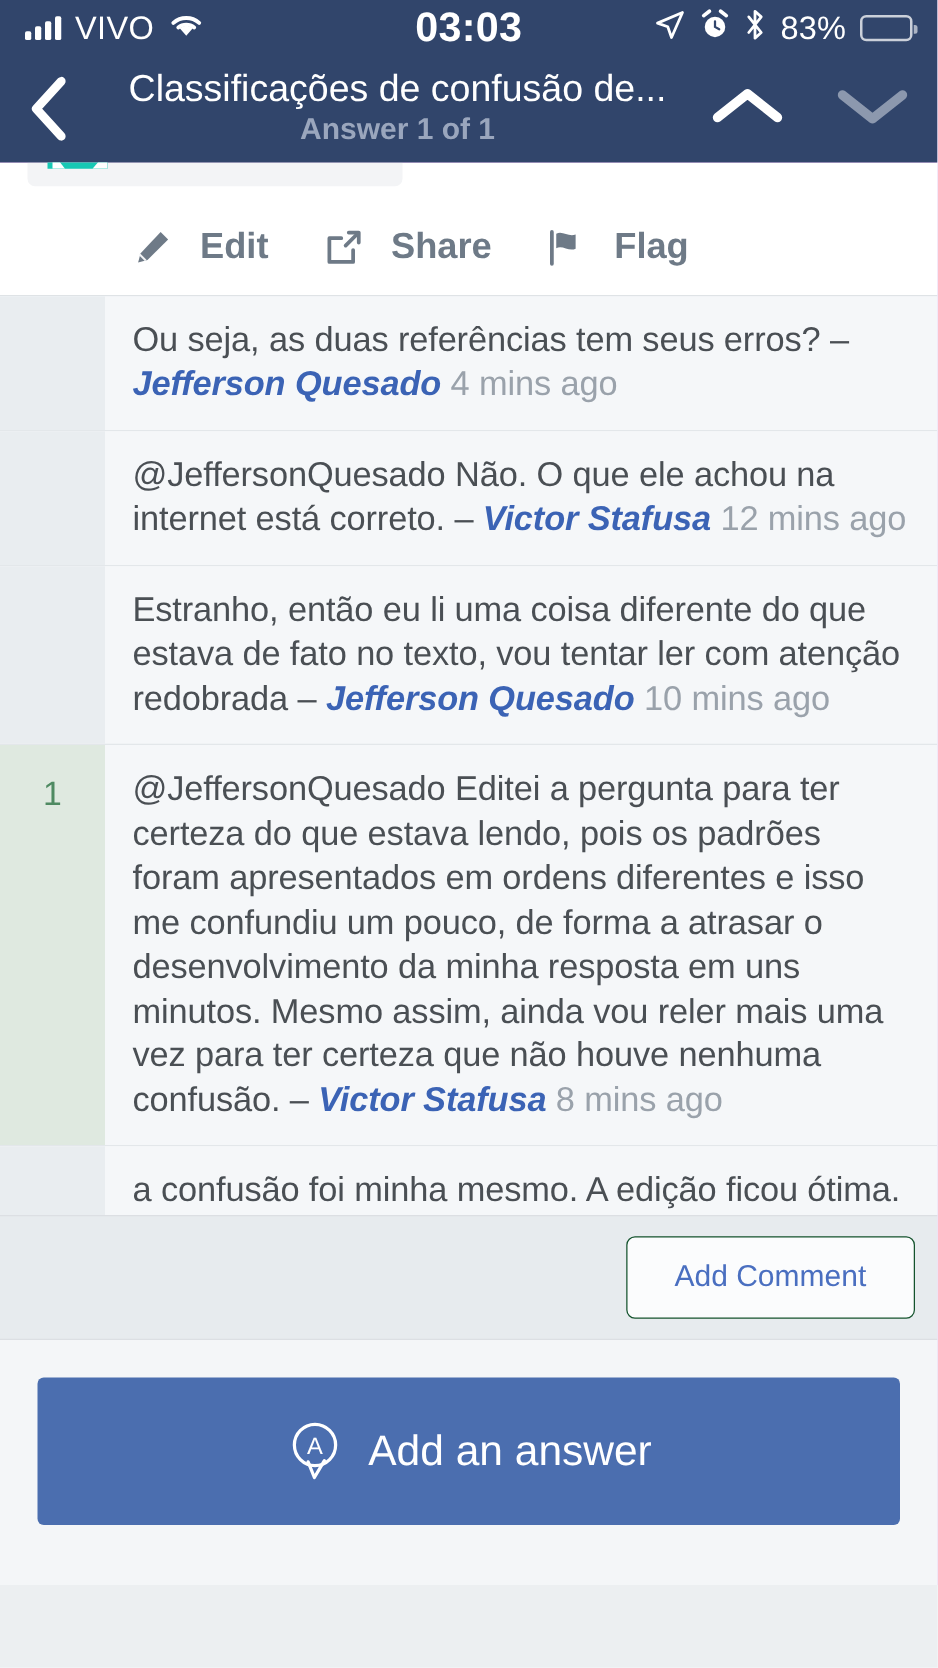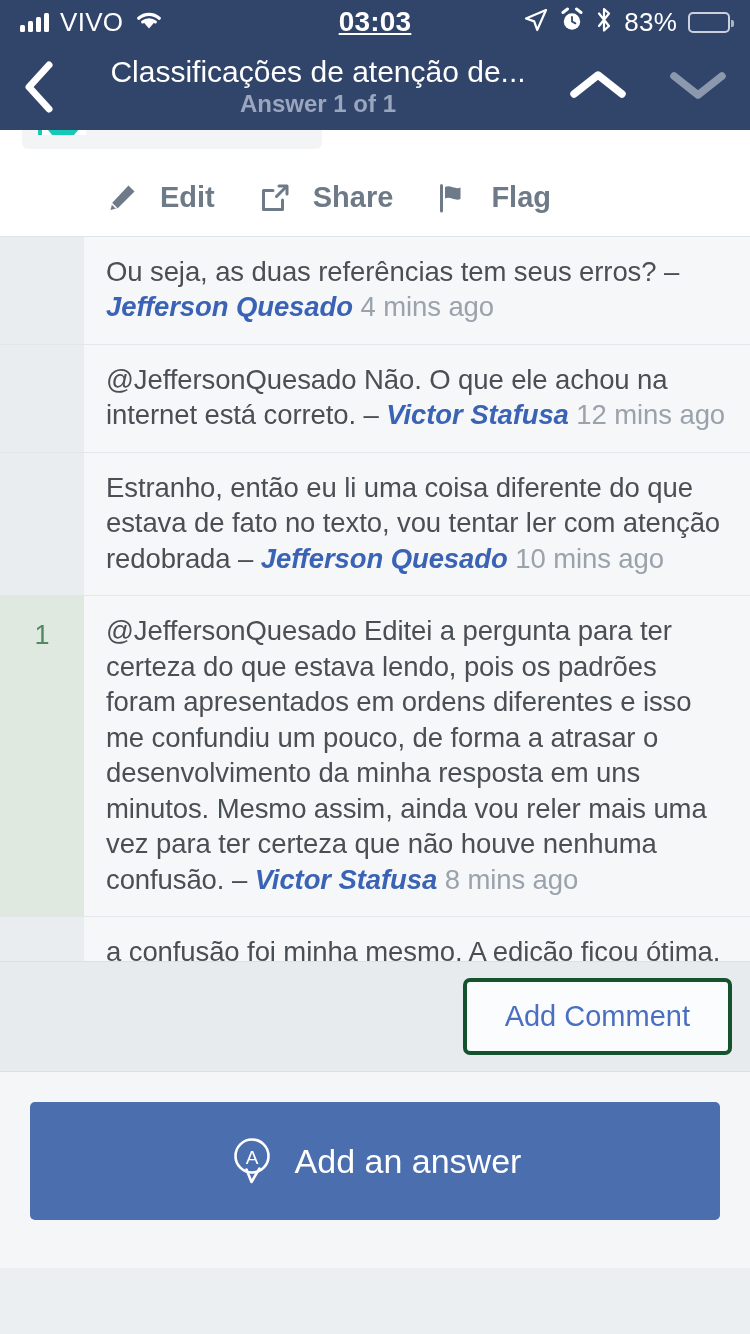--- a/index.html
+++ b/index.html
@@ -60,25 +60,24 @@
   .carrier {
     font-size: 26px;
     letter-spacing: 0.3px;
     font-weight: 400;
     line-height: 1;
   }
   .status-center {
     position: absolute;
     left: 0; right: 0;
     text-align: center;
-    font-size: 28px;
+    font-size: 33px;
     font-weight: 700;
     letter-spacing: 0.2px;
     pointer-events: none;
-    text-decoration: underline;
   }
   .status-right {
     margin-left: auto;
     display: flex;
     align-items: center;
     gap: 11px;
     position: relative;
     z-index: 2;
   }
   .battery-pct {
@@ -276,24 +275,24 @@
     background: #e7ebee;
     border-top: 1px solid #dcdfe3;
     border-bottom: 1px solid #dcdfe3;
     flex: none;
     padding: 16px 18px;
     display: flex;
     justify-content: flex-end;
   }
   .addcomment-btn {
     background: #fbfcfd;
-    border: 4px solid #14532d;
+    border: 1px solid #14532d;
     border-radius: 7px;
     color: #4a6fc0;
-    font-size: 29px;
+    font-size: 24px;
     padding: 20px 38px;
     line-height: 1;
   }
 
   
   .answer-zone {
     background: #f4f6f8;
     flex: none;
     padding: 30px 30px 48px 30px;
   }
@@ -357,21 +356,21 @@
     </div>
   </div>
 
   <div class="nav-header">
     <div class="nav-back">
       <svg width="34" height="54" viewBox="0 0 34 54">
         <path d="M27 5 L7 27 L27 49" stroke="#ffffff" stroke-width="7" fill="none" stroke-linecap="round" stroke-linejoin="round"></path>
       </svg>
     </div>
     <div class="nav-title-wrap">
-      <div class="nav-title">Classificações de atenção de...</div>
+      <div class="nav-title">Classificações de confusão de...</div>
       <div class="nav-sub">Answer 1 of 1</div>
     </div>
     <div class="nav-arrows">
       <span>
         <svg width="60" height="34" viewBox="0 0 60 34">
           <path d="M6 26 L30 7 L54 26" stroke="#ffffff" stroke-width="7.5" fill="none" stroke-linecap="round" stroke-linejoin="round"></path>
         </svg>
       </span>
       <span>
         <svg width="60" height="34" viewBox="0 0 60 34">

